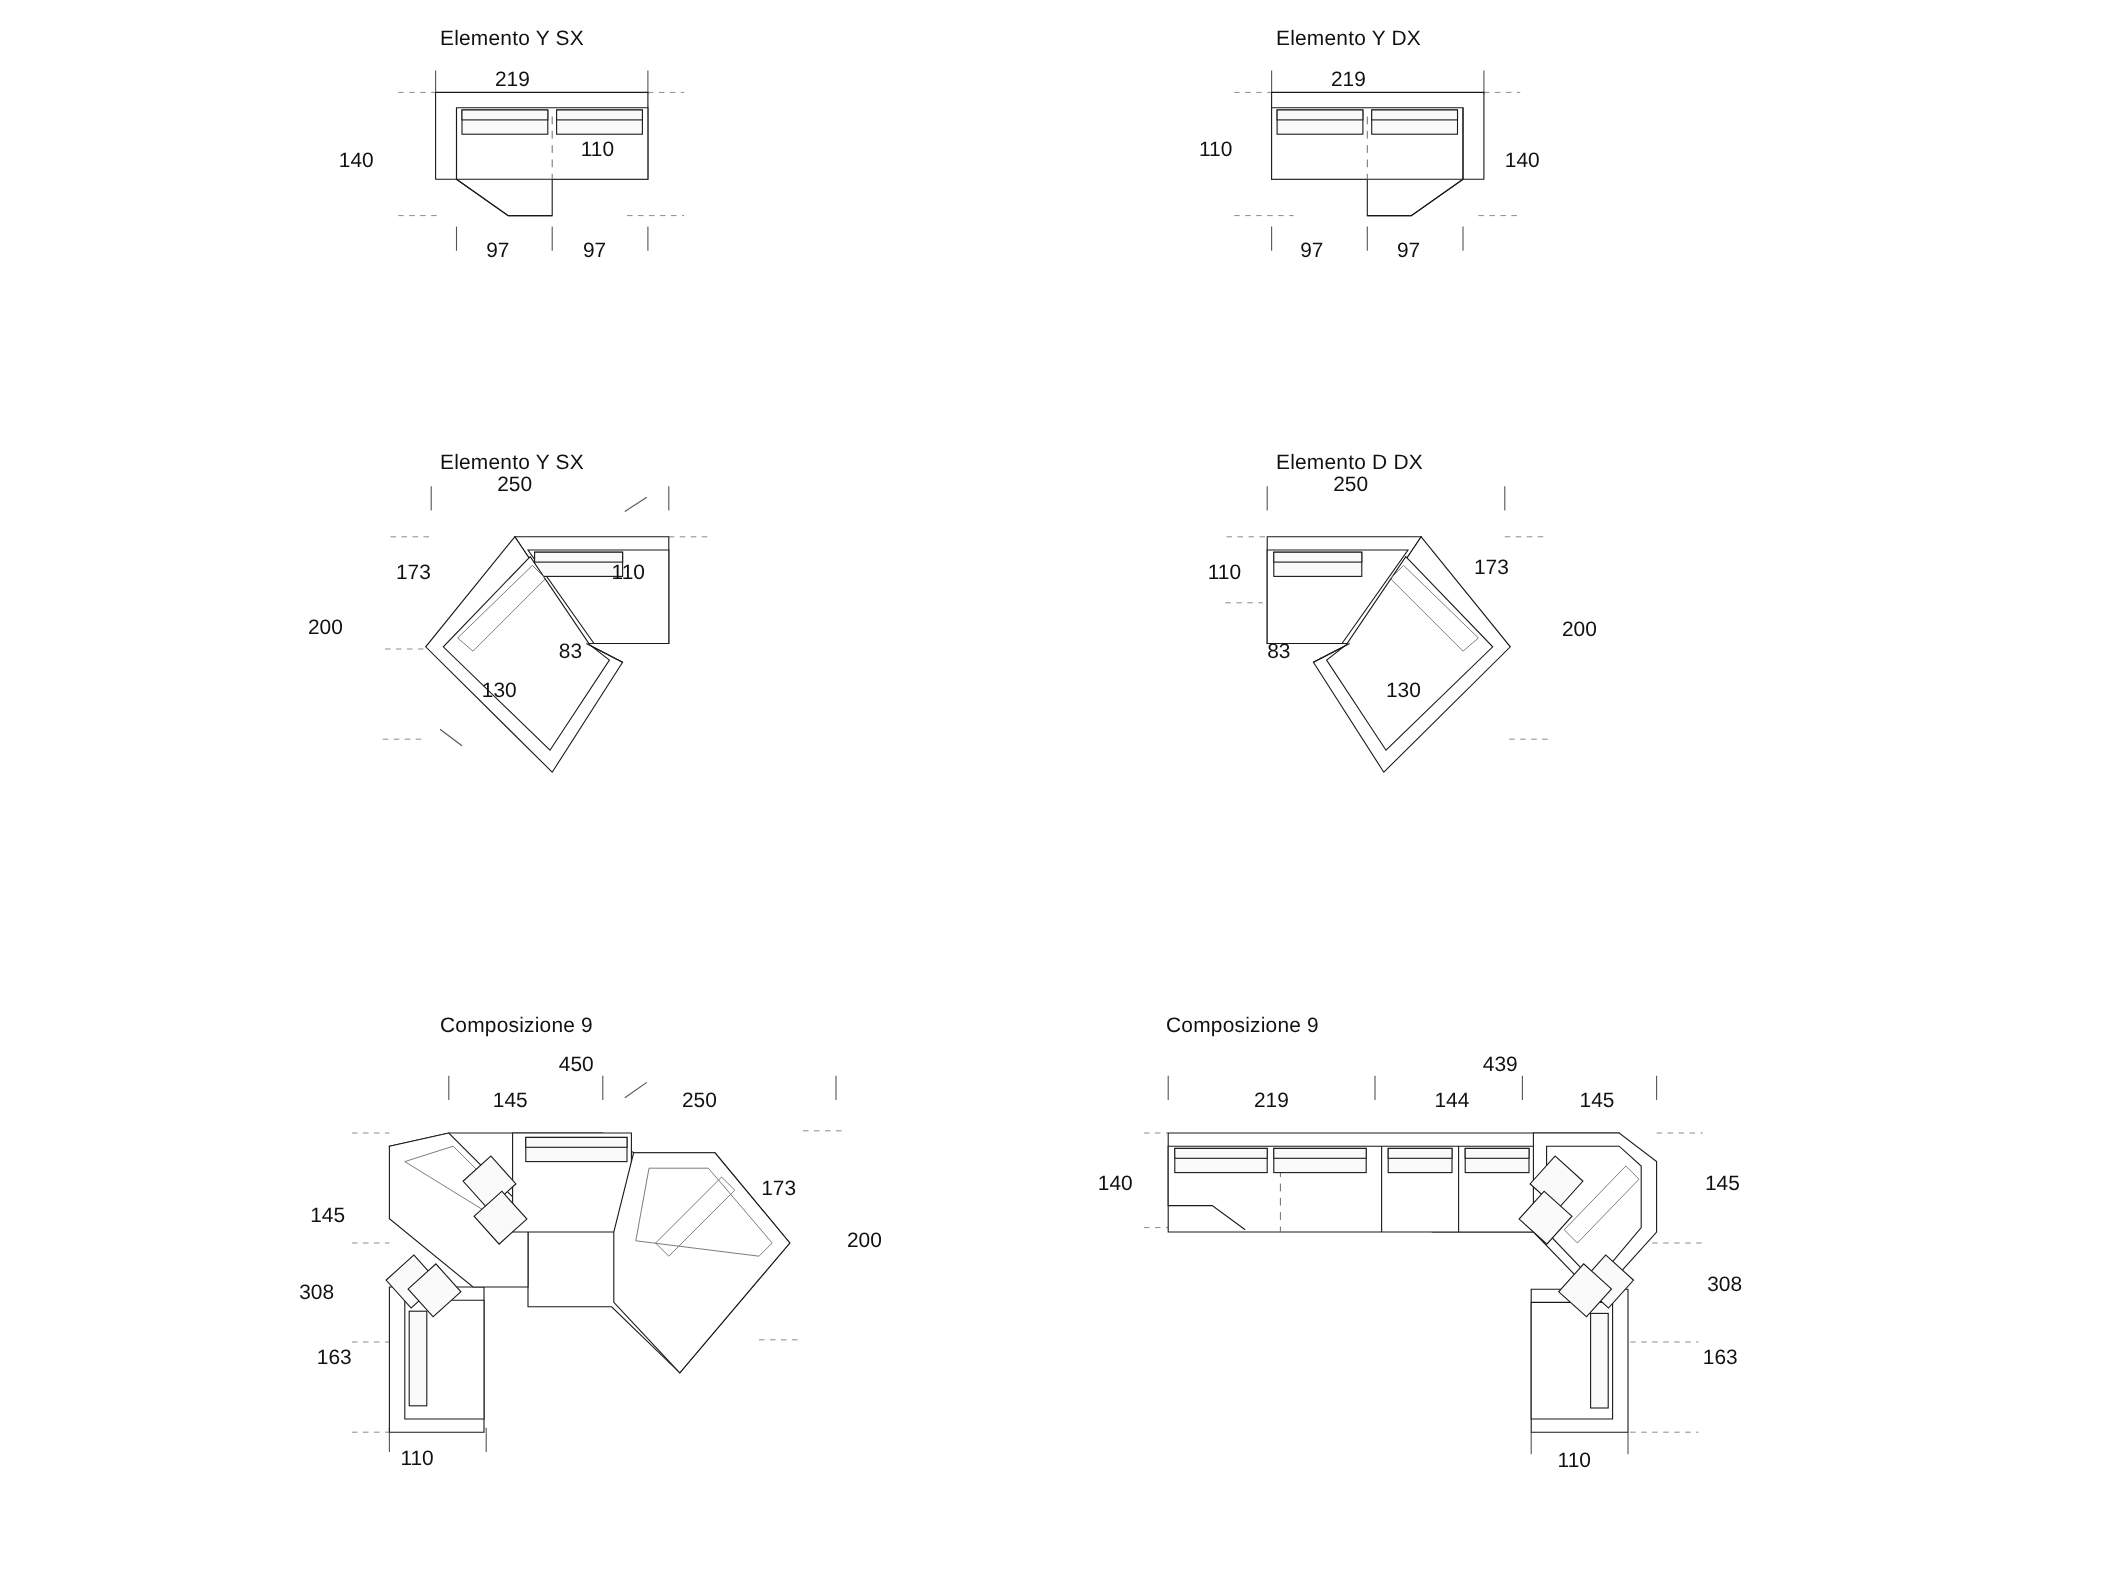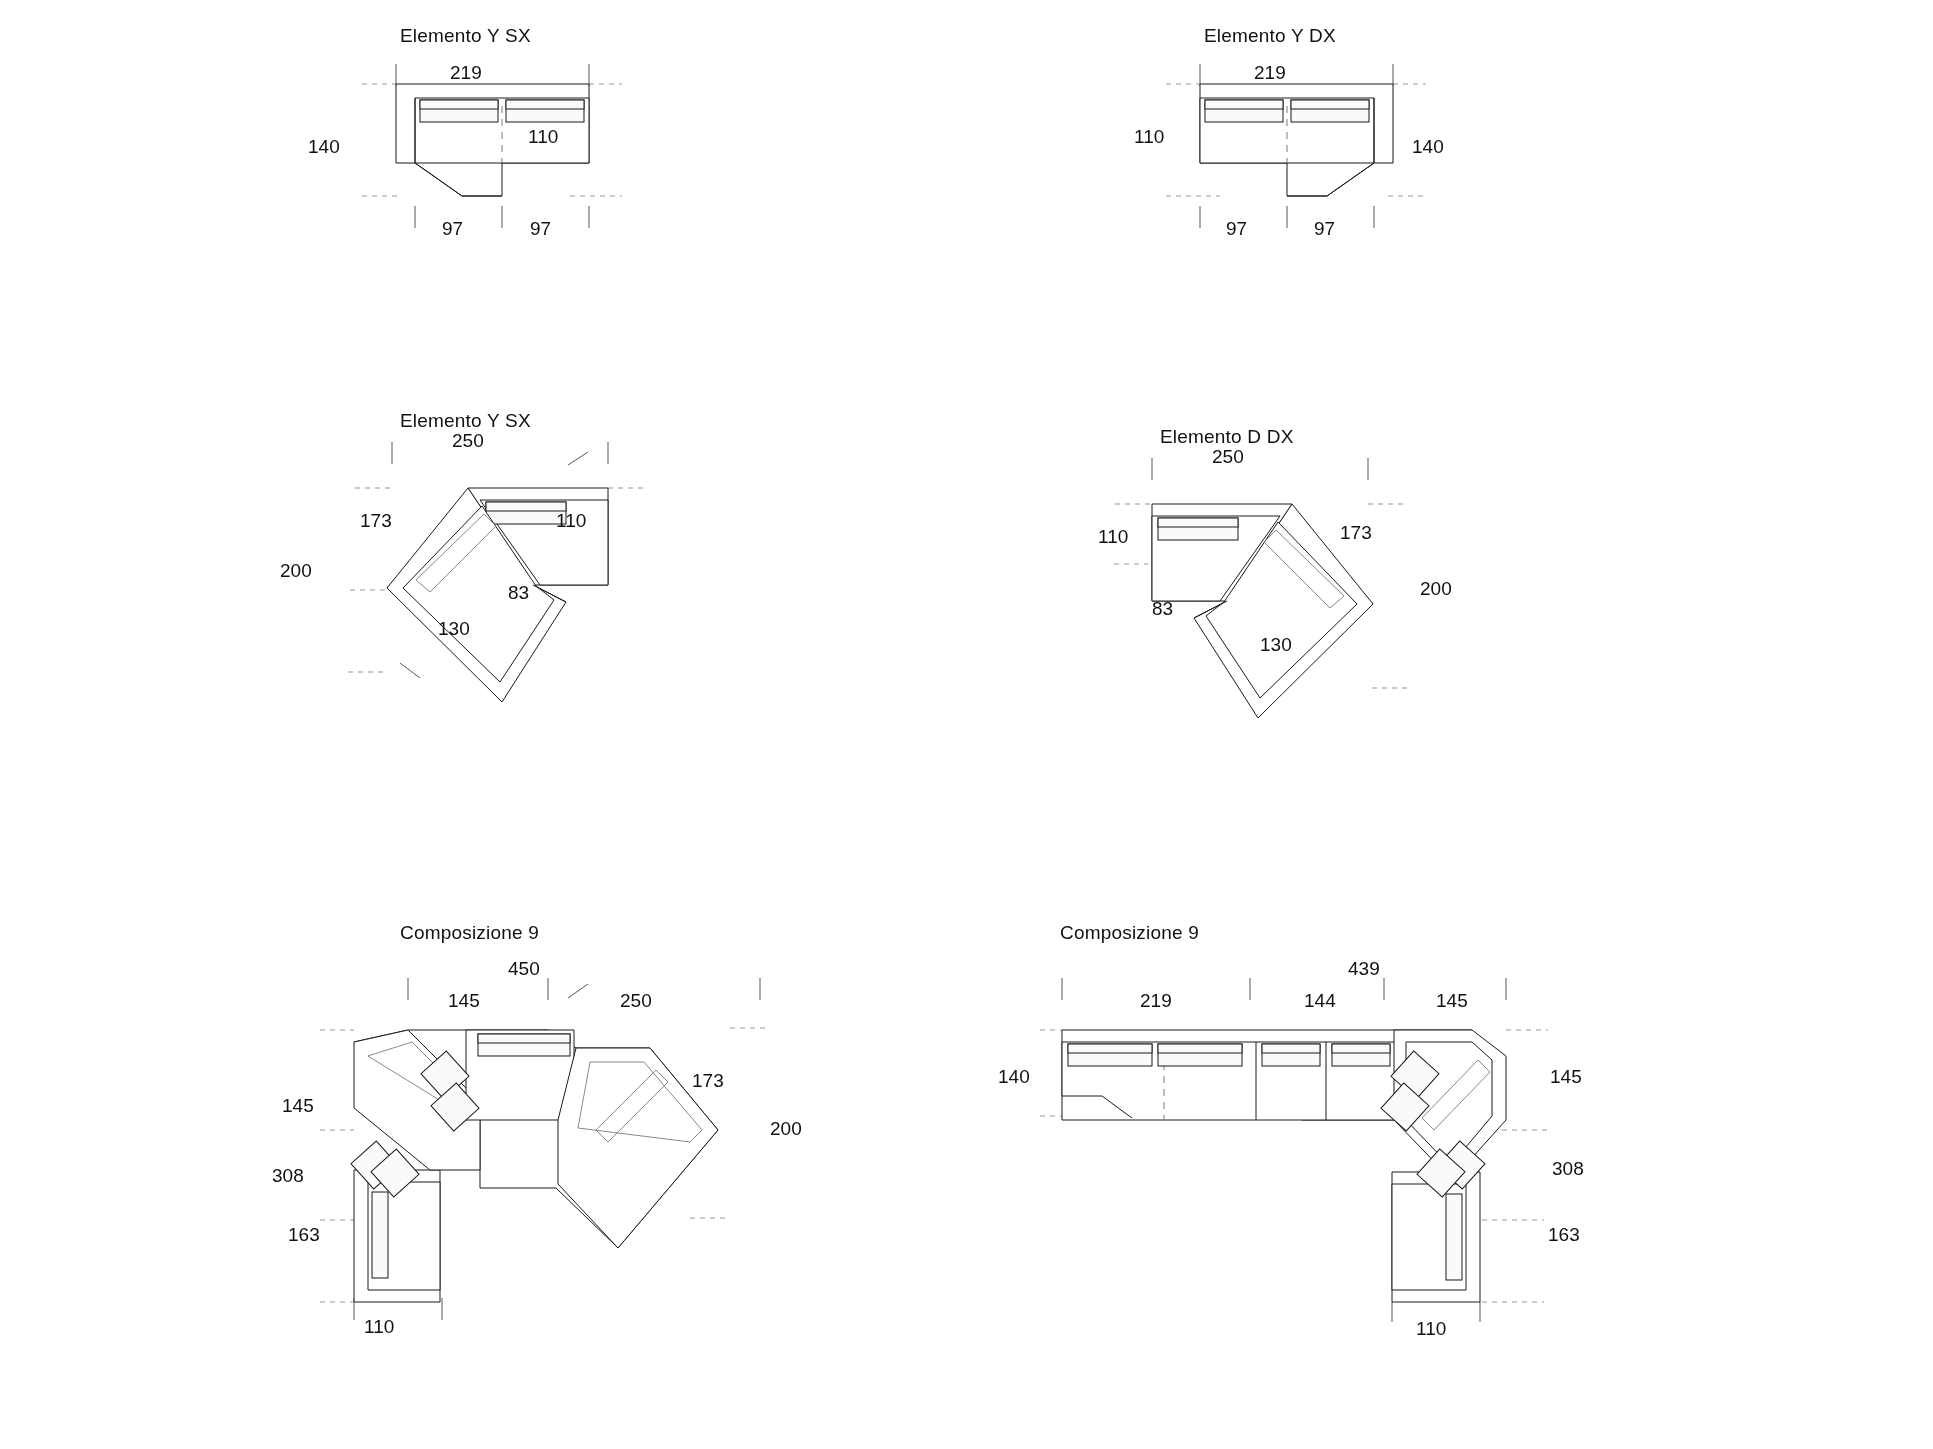--- a/index.html
+++ b/index.html
@@ -80,21 +80,21 @@
       <path class="ln" d="M75,143 L122,176 L162,176"></path>
       <line class="ln" x1="75" y1="143" x2="75" y2="78"></line>
     </svg>
     <div class="dim" style="left:110px; top:42px;">219</div>
     <div class="dim" style="left:-32px; top:116px;">140</div>
     <div class="dim" style="left:188px; top:106px;">110</div>
     <div class="dim" style="left:102px; top:198px;">97</div>
     <div class="dim" style="left:190px; top:198px;">97</div>
   </div>
 
-  <div class="panel" style="left:1144px; top:20px; width:420px; height:250px;">
+  <div class="panel" style="left:1100px; top:20px; width:420px; height:250px;">
     <div class="panel-title" style="left:60px; top:5px;">Elemento Y DX</div>
     <svg width="420" height="250" viewBox="0 0 420 250">
       <line class="tick" x1="56" y1="44" x2="56" y2="66"></line>
       <line class="tick" x1="249" y1="44" x2="249" y2="66"></line>
       <line class="dashfine" x1="22" y1="64" x2="56" y2="64"></line>
       <line class="dashfine" x1="249" y1="64" x2="282" y2="64"></line>
       <line class="dashfine" x1="22" y1="176" x2="76" y2="176"></line>
       <line class="dashfine" x1="244" y1="176" x2="282" y2="176"></line>
       <line class="tick" x1="56" y1="186" x2="56" y2="208"></line>
       <line class="tick" x1="143" y1="186" x2="143" y2="208"></line>
@@ -140,21 +140,21 @@
       <line class="ln" x1="193" y1="165" x2="226" y2="182"></line>
     </svg>
     <div class="dim" style="left:112px; top:10px;">250</div>
     <div class="dim" style="left:20px; top:90px;">173</div>
     <div class="dim" style="left:216px; top:90px;">110</div>
     <div class="dim" style="left:-60px; top:140px;">200</div>
     <div class="dim" style="left:168px; top:162px;">83</div>
     <div class="dim" style="left:98px; top:198px;">130</div>
   </div>
 
-  <div class="panel" style="left:1100px; top:436px; width:480px; height:290px;">
+  <div class="panel" style="left:1100px; top:420px; width:480px; height:290px;">
     <div class="panel-title" style="left:60px; top:-10px;">Elemento D DX</div>
     <svg width="480" height="290" viewBox="0 0 480 290">
       <line class="tick" x1="52" y1="22" x2="52" y2="44"></line>
       <line class="tick" x1="268" y1="22" x2="268" y2="44"></line>
       <line class="dashfine" x1="15" y1="68" x2="52" y2="68"></line>
       <line class="dashfine" x1="268" y1="68" x2="305" y2="68"></line>
       <line class="dashfine" x1="14" y1="128" x2="48" y2="128"></line>
       <line class="dashfine" x1="272" y1="252" x2="312" y2="252"></line>
       <line class="tick" x1="100" y1="178" x2="118" y2="192"></line>
       <path class="fill-body" d="M52,68 L192,68 L127,165 L52,165 Z"></path>

